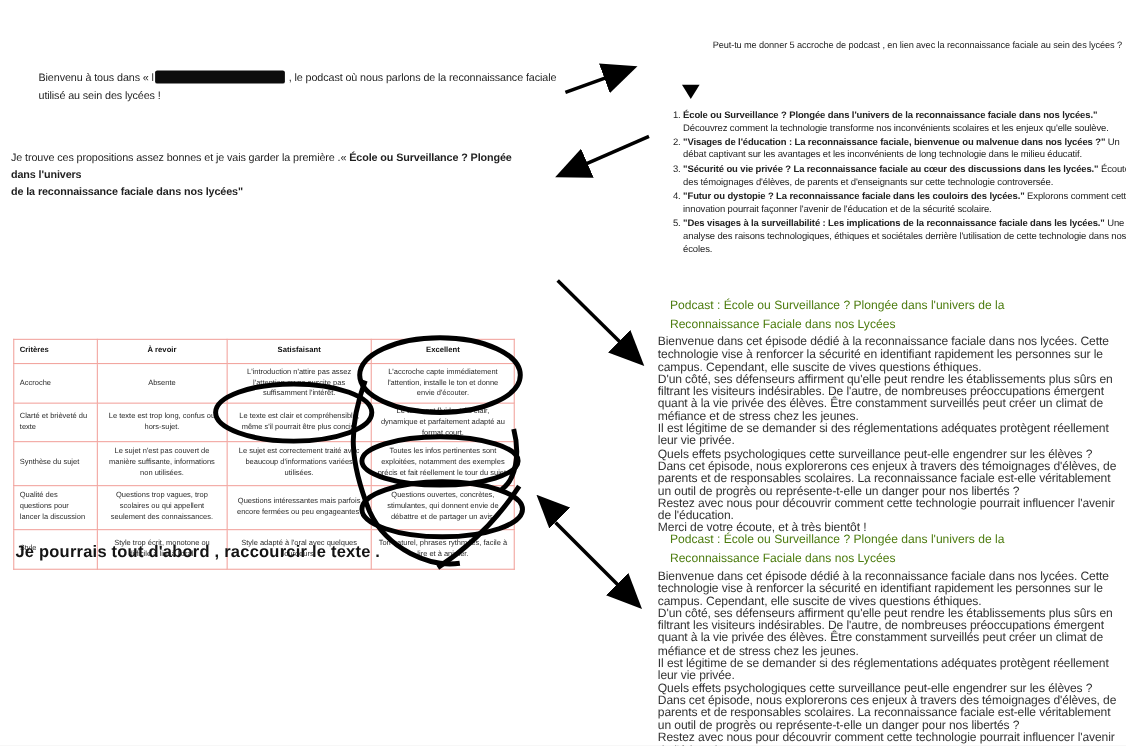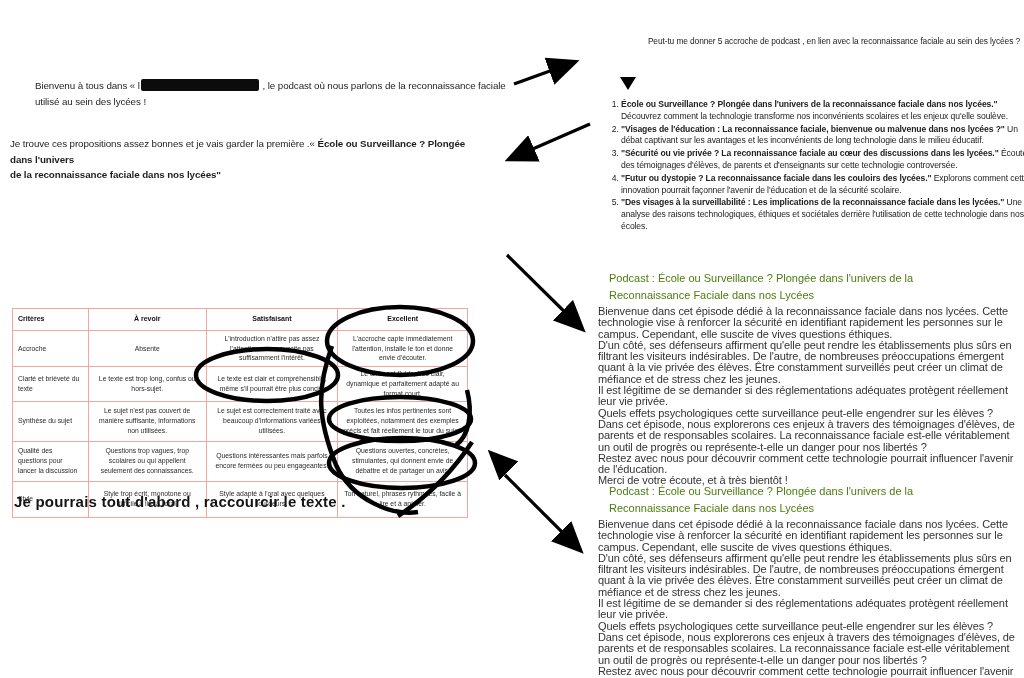--- a/index.html
+++ b/index.html
@@ -23,21 +23,21 @@
       font-size:6.8px;line-height:1.45;text-align:center;color:#2a2a2a;font-weight:400;}
   table.rubric th{font-size:7px;font-weight:bold;color:#111;}
   table.rubric th:first-child,table.rubric td:first-child{text-align:left;}
   svg.overlay{position:absolute;left:0;top:0;pointer-events:none;}
 </style>
 </head>
 <body>
 
 <div id="page">
 
-  <div class="abs ltxt pre" style="left:35px;top:64px;width:520px;margin-top:14px;"><span>Bienvenu à tous dans « l</span><span class="redaction"></span><span> , le podcast où nous parlons de la reconnaissance faciale
+  <div class="abs ltxt pre" style="left:35px;top:64px;width:520px;"><span>Bienvenu à tous dans « l</span><span class="redaction"></span><span> , le podcast où nous parlons de la reconnaissance faciale
 utilisé au sein des lycées !</span></div>
 
   <div class="abs ltxt pre" style="left:10px;top:136px;width:540px;"><span>Je trouve ces propositions assez bonnes et je vais garder la première .« </span><span class="bold">École ou Surveillance ? Plongée
 dans l'univers
  de la reconnaissance faciale dans nos lycées"</span></div>
 
 
   <div class="abs" style="left:12px;top:308px;">
     <table class="rubric">
       <colgroup>

